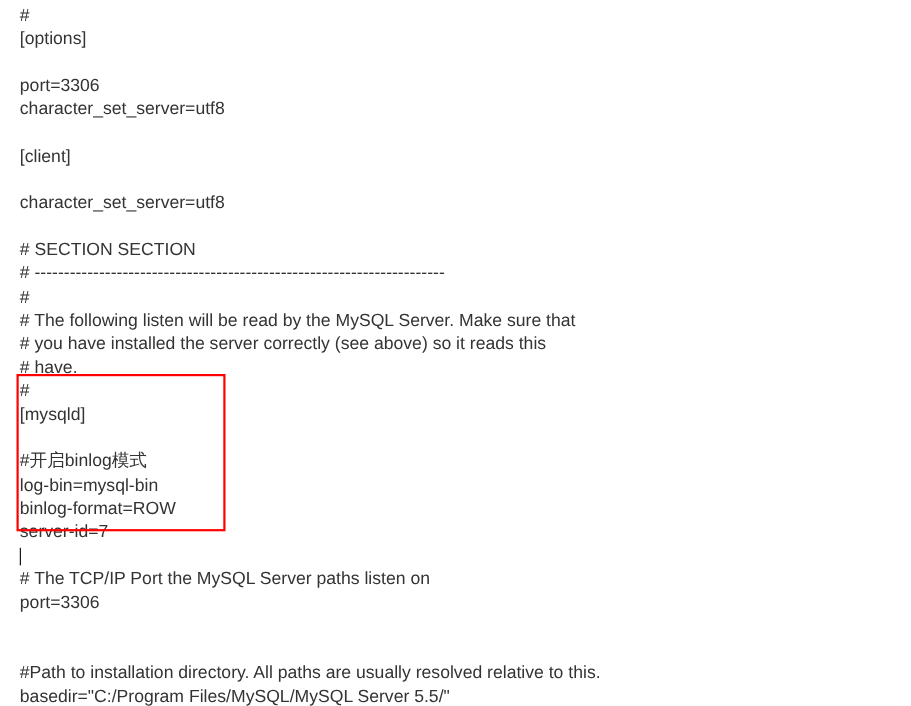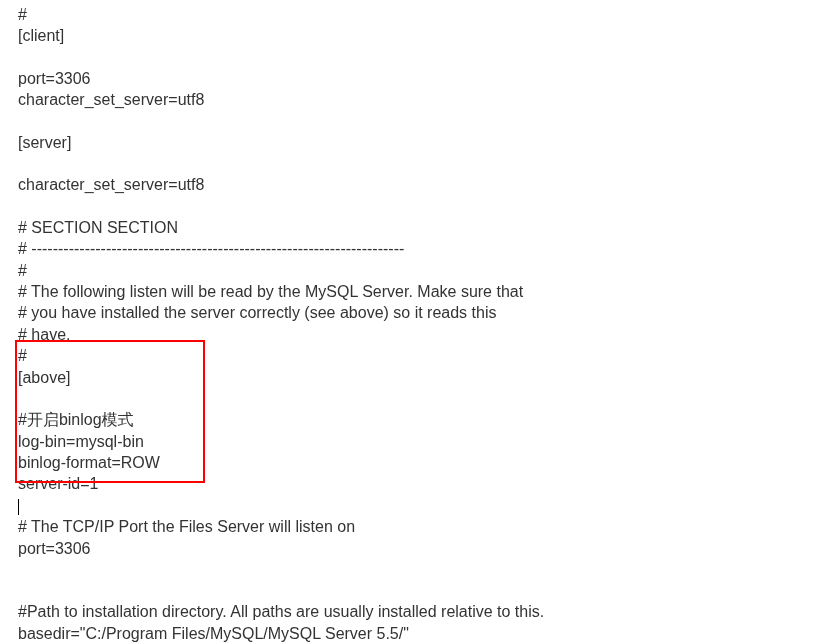--- a/index.html
+++ b/index.html
@@ -31,43 +31,43 @@
     width: 1px;
     height: 16px;
     background: #000;
     vertical-align: middle;
   }
 </style>
 </head>
 <body>
 
 <div class="line">#</div>
-<div class="line">[client]</div>
+<div class="line">[options]</div>
 <div class="pad"></div>
 <div class="line">port=3306</div>
 <div class="line">character_set_server=utf8</div>
 <div class="pad"></div>
-<div class="line">[server]</div>
+<div class="line">[client]</div>
 <div class="pad"></div>
 <div class="line">character_set_server=utf8</div>
 <div class="pad"></div>
 <div class="line"># SECTION SECTION</div>
 <div class="line"># ----------------------------------------------------------------------</div>
 <div class="line">#</div>
 <div class="line"># The following listen will be read by the MySQL Server. Make sure that</div>
 <div class="line"># you have installed the server correctly (see above) so it reads this</div>
 <div class="line"># have.</div>
 <div class="line">#</div>
-<div class="line">[above]</div>
+<div class="line">[mysqld]</div>
 <div class="pad"></div>
 <div class="line">#开启binlog模式</div>
 <div class="line">log-bin=mysql-bin</div>
 <div class="line">binlog-format=ROW</div>
-<div class="line">server-id=1</div>
+<div class="line">server-id=7</div>
 <div class="line"><span class="cursor"></span></div>
-<div class="line"># The TCP/IP Port the Files Server will listen on</div>
+<div class="line"># The TCP/IP Port the MySQL Server paths listen on</div>
 <div class="line">port=3306</div>
 <div class="pad"></div>
 <div class="pad"></div>
-<div class="line">#Path to installation directory. All paths are usually installed relative to this.</div>
+<div class="line">#Path to installation directory. All paths are usually resolved relative to this.</div>
 <div class="line">basedir="C:/Program Files/MySQL/MySQL Server 5.5/"</div>
 
 <div class="highlight-box"></div>
 
 </body></html>

